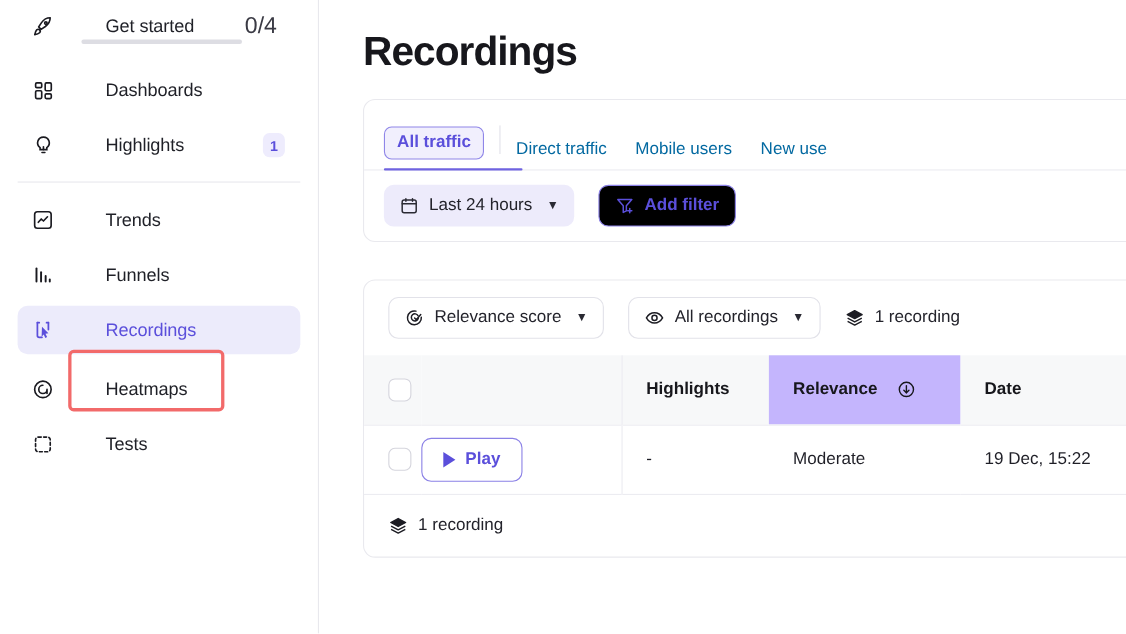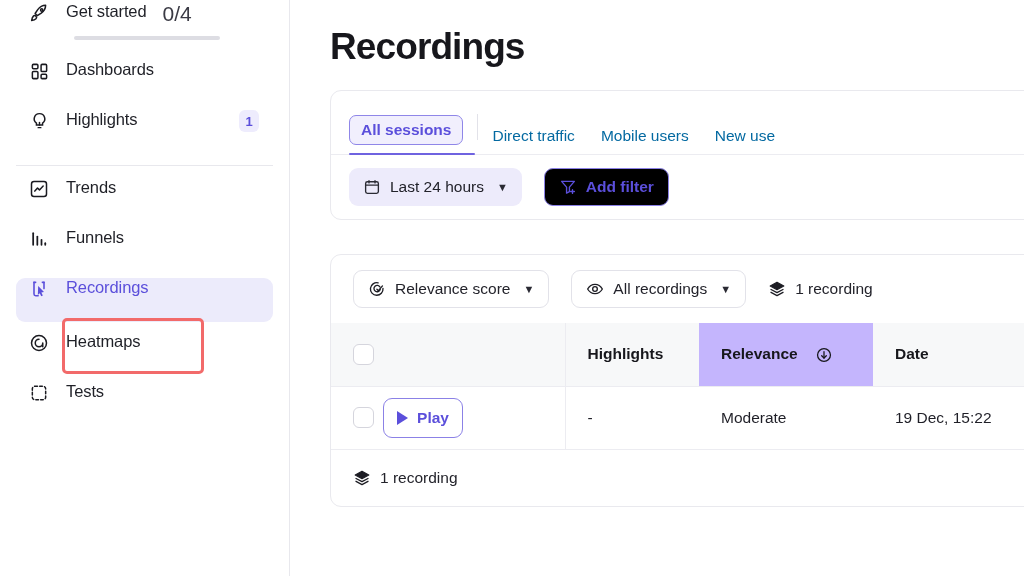--- a/index.html
+++ b/index.html
@@ -18,26 +18,28 @@
     width: 290px;
     height: 576px;
     background: #ffffff;
     border-right: 1px solid #e8e8ed;
     padding-top: 0px;
     position: relative;
     flex: 0 0 290px;
   }
   .nav-item {
     display: flex;
+    align-items: center;
     height: 44px;
     margin: 0 16px;
     padding: 0 12px;
     border-radius: 9px;
     position: relative;
     cursor: pointer;
+    gap: 30px;
   }
   .nav-item .ico {
     width: 22px; height: 22px;
     flex: 0 0 22px;
     display: flex; align-items: center; justify-content: center;
     color: #1a1a20;
     margin-right: 16px;
   }
   .nav-item .lbl {
     font-size: 16.5px;
@@ -236,21 +238,21 @@
   .chk {
     width: 21px; height: 21px;
     border: 1.5px solid #d5d5dd;
     border-radius: 6px;
     background: #ffffff;
     display: block;
     cursor: pointer;
   }
   .play-btn {
     display: inline-flex; align-items: center; justify-content: center;
-    width: 80px; height: 40px;
+    width: 92px; height: 40px;
     border: 1.6px solid #8b81e6;
     border-radius: 9px;
     color: #5b4fdb;
     font-weight: 600;
     font-size: 15.5px;
     background: #fff;
     cursor: pointer;
   }
   .play-btn .tri {
     width: 0; height: 0;
@@ -373,21 +375,21 @@
 
     <div class="annot"></div>
   </nav>
 
   <section class="main">
 
     <h1 class="page-title">Recordings</h1>
 
     <div class="card">
       <div class="tabs-row">
-        <div class="tab sel">All sessions</div>
+        <div class="tab sel">All traffic</div>
         <div class="tab-sep"></div>
         <div class="tab">Direct traffic</div>
         <div class="tab">Mobile users</div>
         <div class="tab">New use</div>
         <div class="tab-underline"></div>
       </div>
 
       <div class="filter-row">
         <div class="chip lav">
           <span class="ico">

